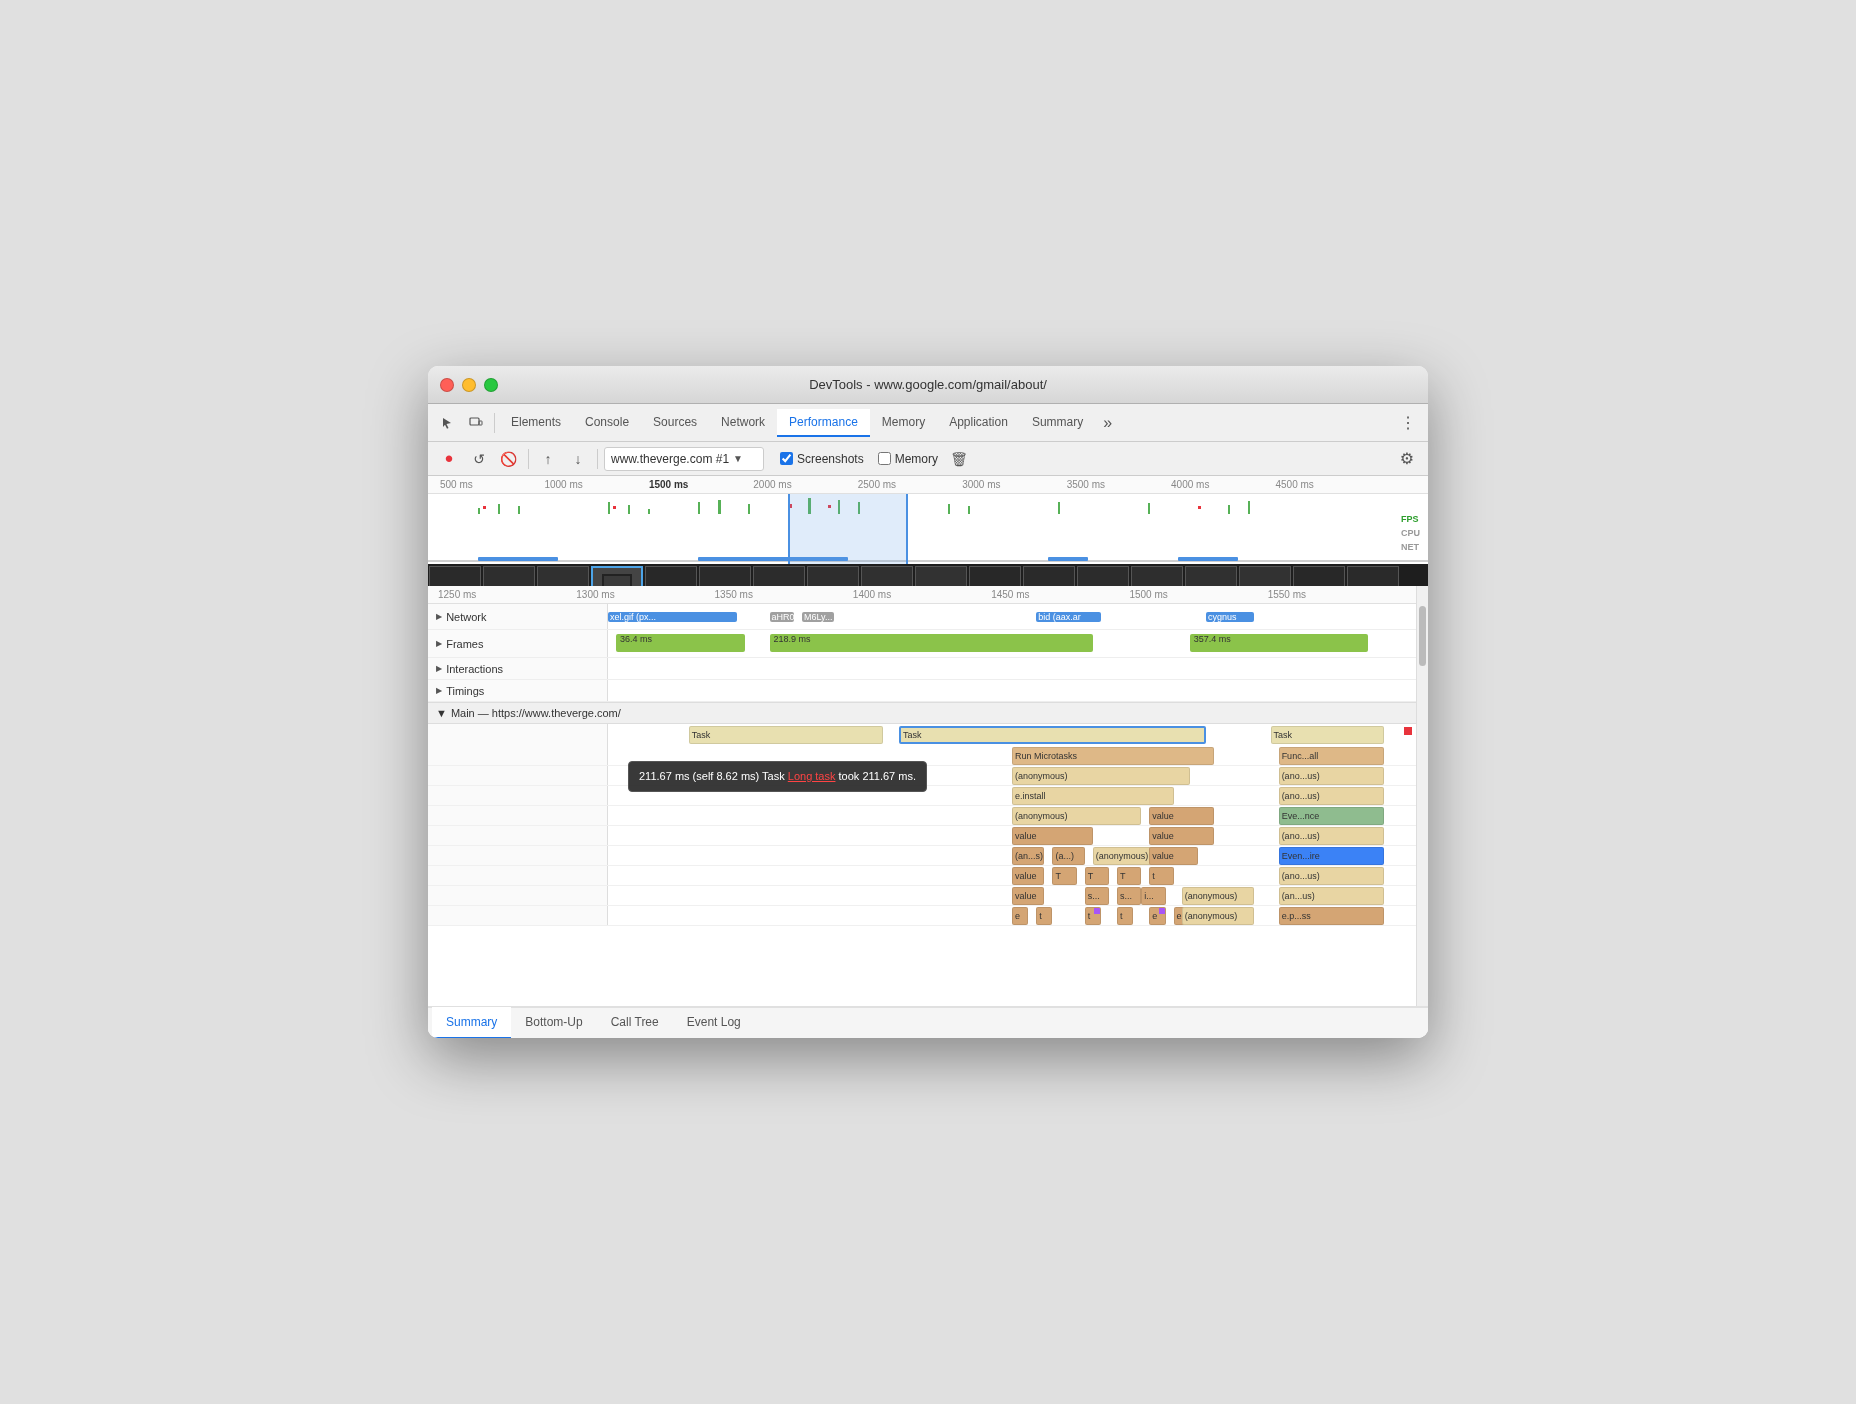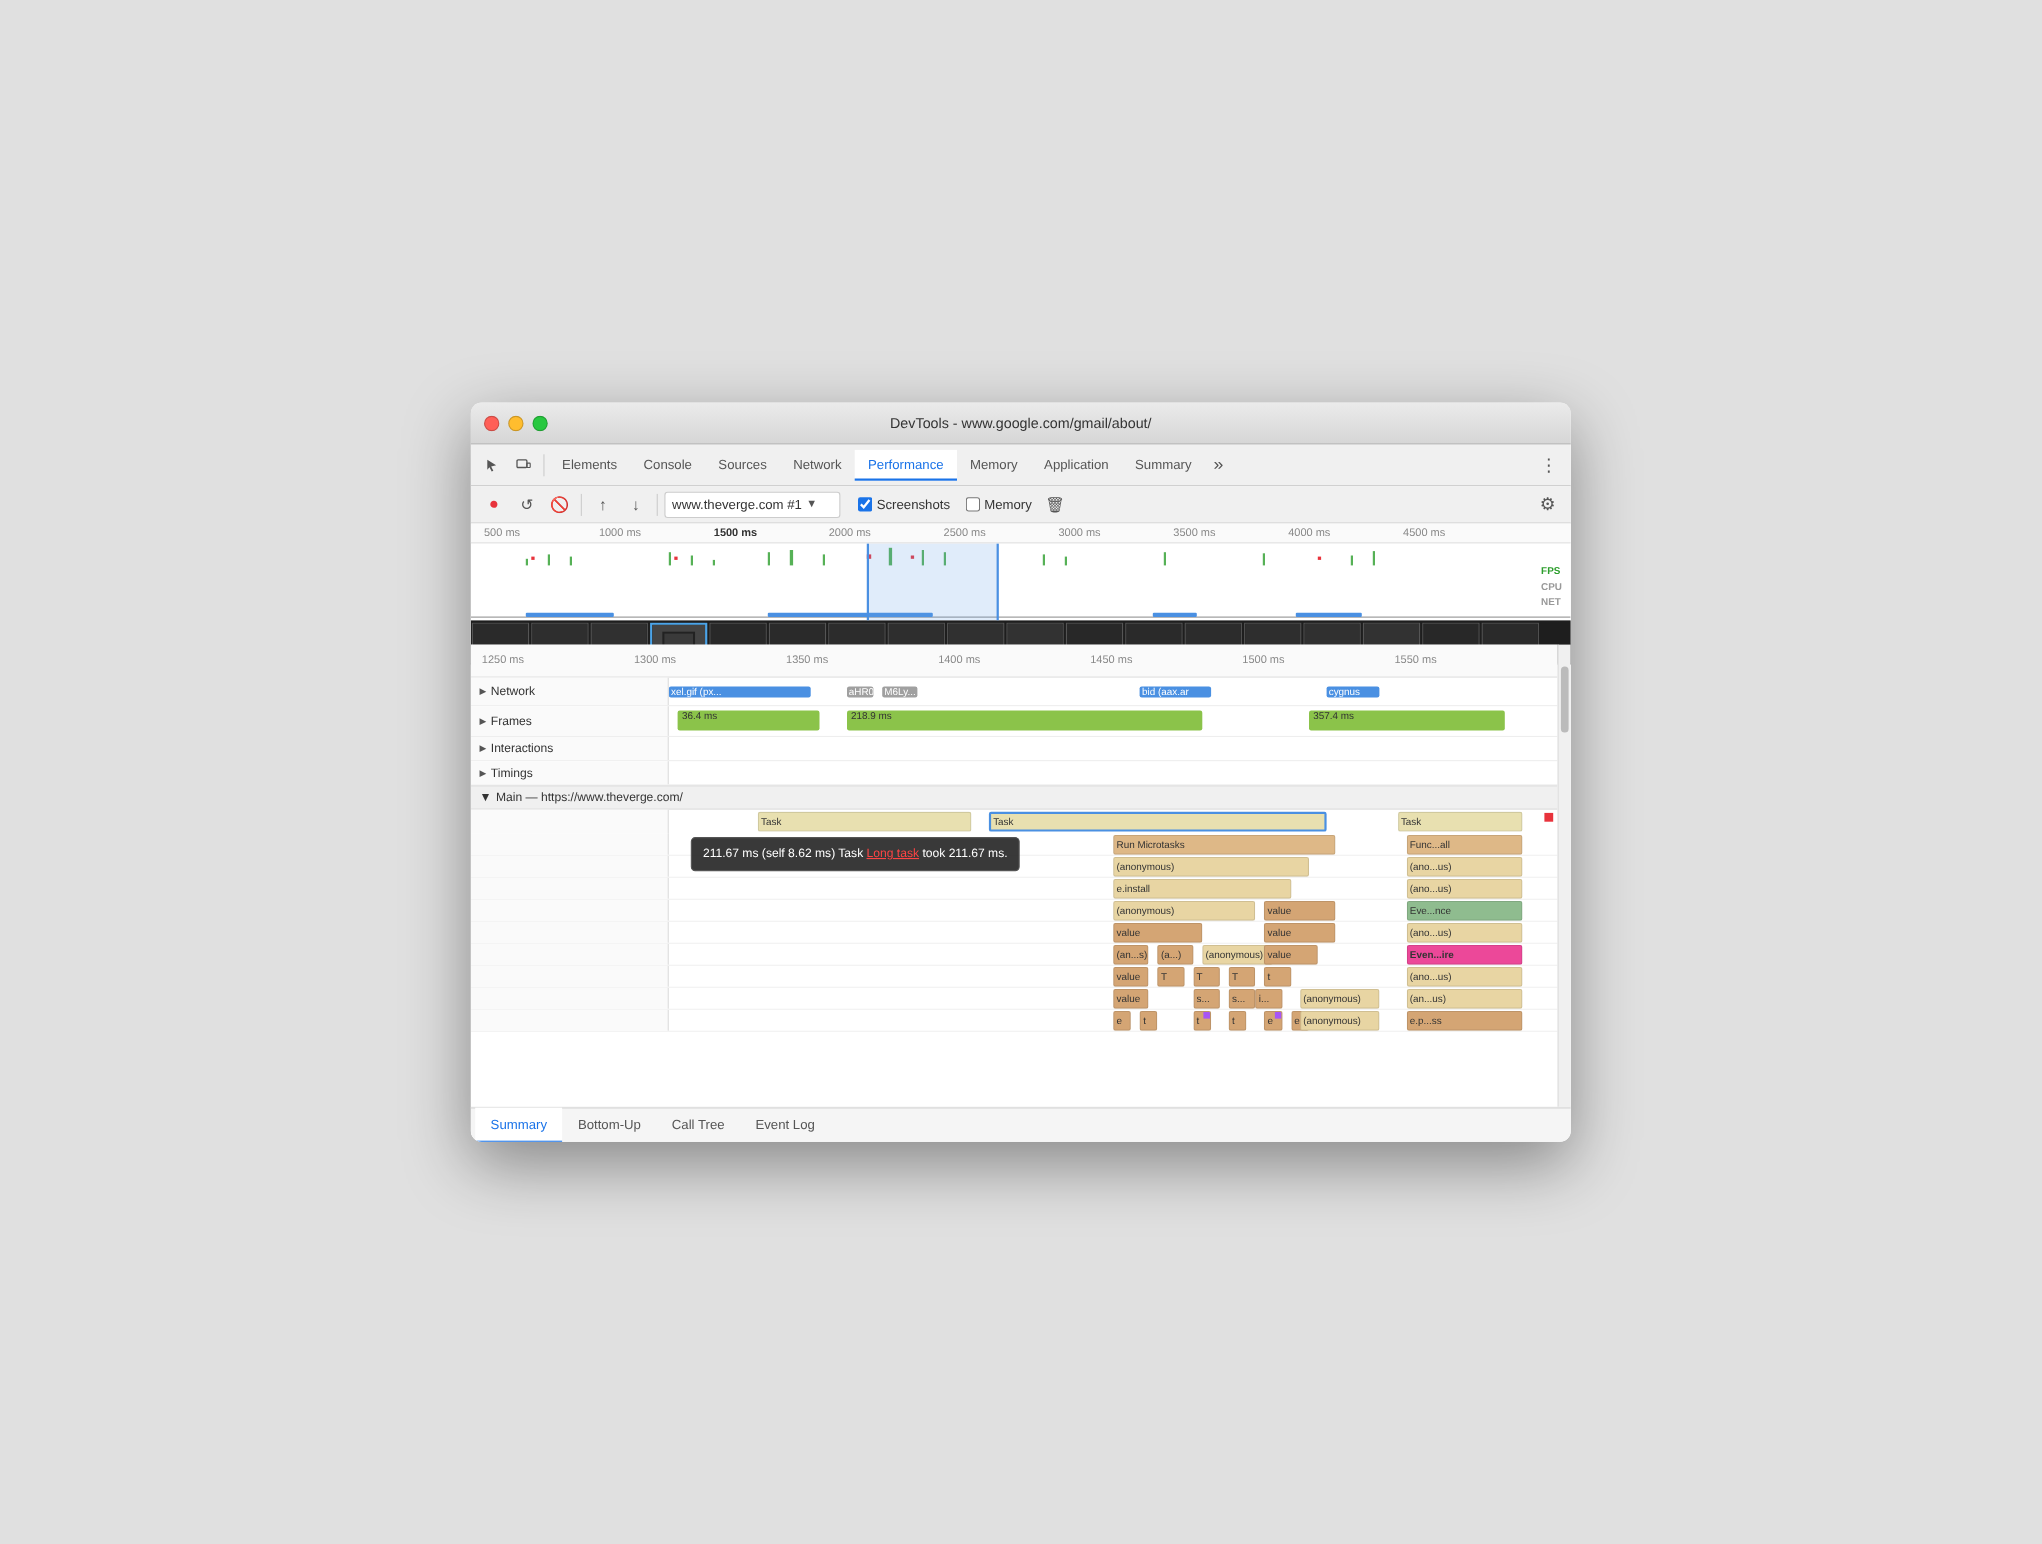--- a/index.html
+++ b/index.html
@@ -206,21 +206,21 @@
       width: 100%; height: 100%;
       background: #3a3a3a;
     }
 
     
     .zoom-ruler {
       display: flex;
       align-items: center;
       font-size: 10px;
       color: #888;
-      height: 30px;
+      height: 18px;
       border-bottom: 1px solid #e0e0e0;
       background: #fafafa;
       padding: 0 10px;
     }
     .zoom-ruler-tick { flex: 1; text-align: left; }
 
     
     .main-area {
       display: flex;
       height: 420px;
@@ -731,21 +731,21 @@
           </div>
         </div>
 
         <div class="flame-row">
           <div class="flame-row-label"></div>
           <div class="flame-row-content">
             <div class="flame-block" style="left:50%;width:4%;background:#d4a574;">(an...s)</div>
             <div class="flame-block" style="left:55%;width:4%;background:#d4a574;">(a...)</div>
             <div class="flame-block" style="left:60%;width:8%;background:#e8d5a3;">(anonymous)</div>
             <div class="flame-block" style="left:67%;width:6%;background:#d4a574;">value</div>
-            <div class="flame-block" style="left:83%;width:13%;background:#ec4899;font-weight:bold;">Even...ire</div>
+            <div class="flame-block" style="left:83%;width:13%;background:#3b82f6;">Even...ire</div>
           </div>
         </div>
 
         <div class="flame-row">
           <div class="flame-row-label"></div>
           <div class="flame-row-content">
             <div class="flame-block" style="left:50%;width:4%;background:#d4a574;">value</div>
             <div class="flame-block" style="left:55%;width:3%;background:#d4a574;">T</div>
             <div class="flame-block" style="left:59%;width:3%;background:#d4a574;">T</div>
             <div class="flame-block" style="left:63%;width:3%;background:#d4a574;">T</div>

